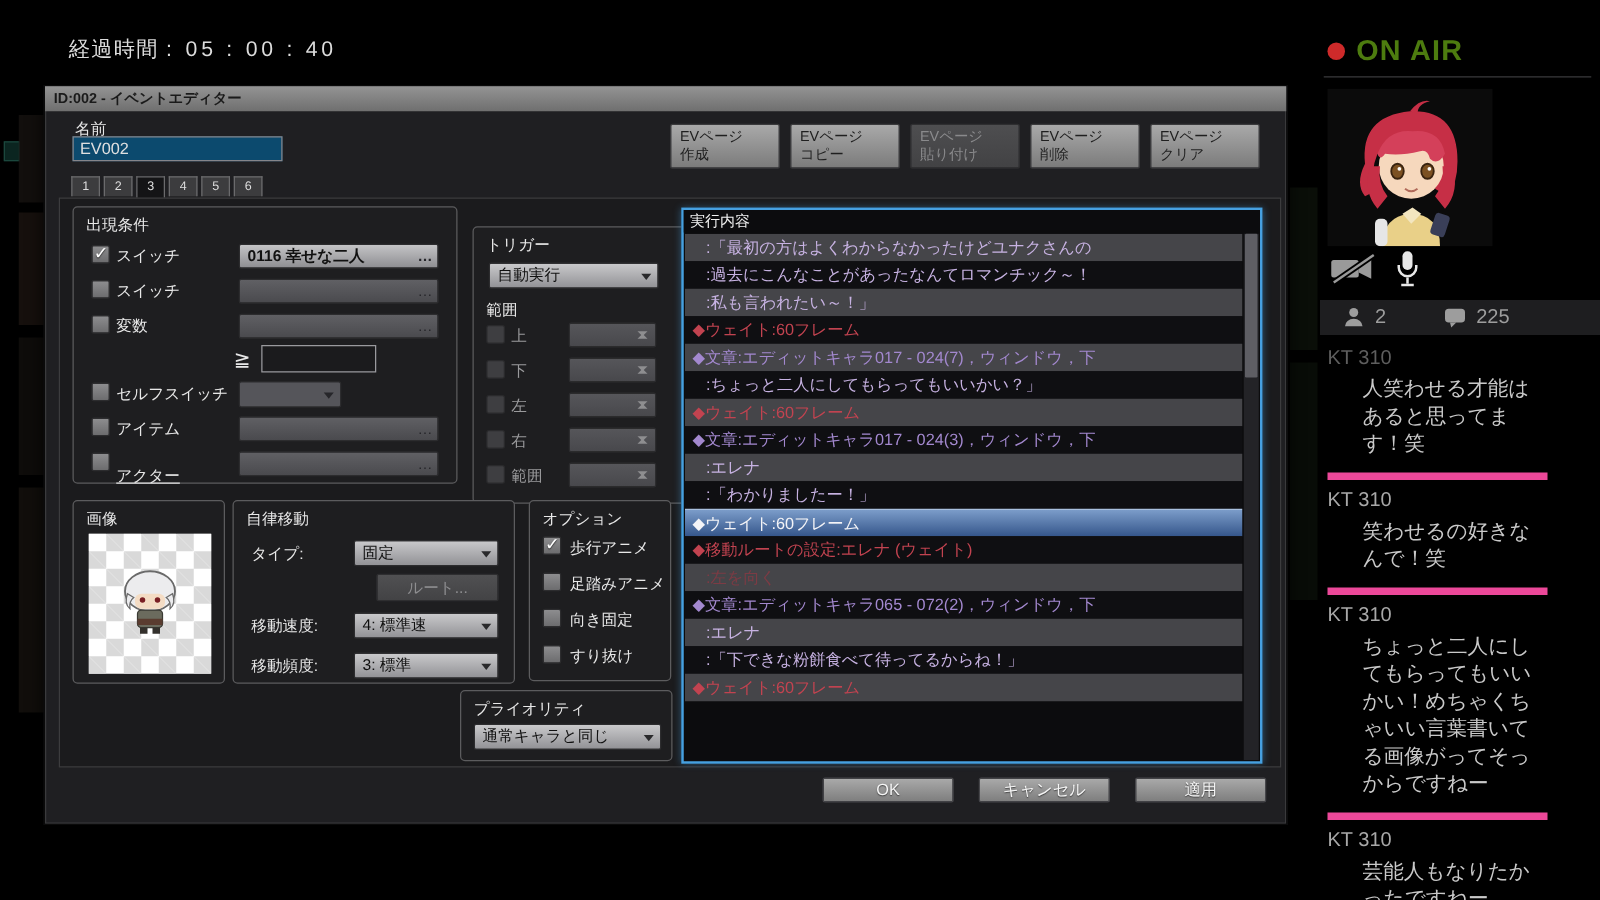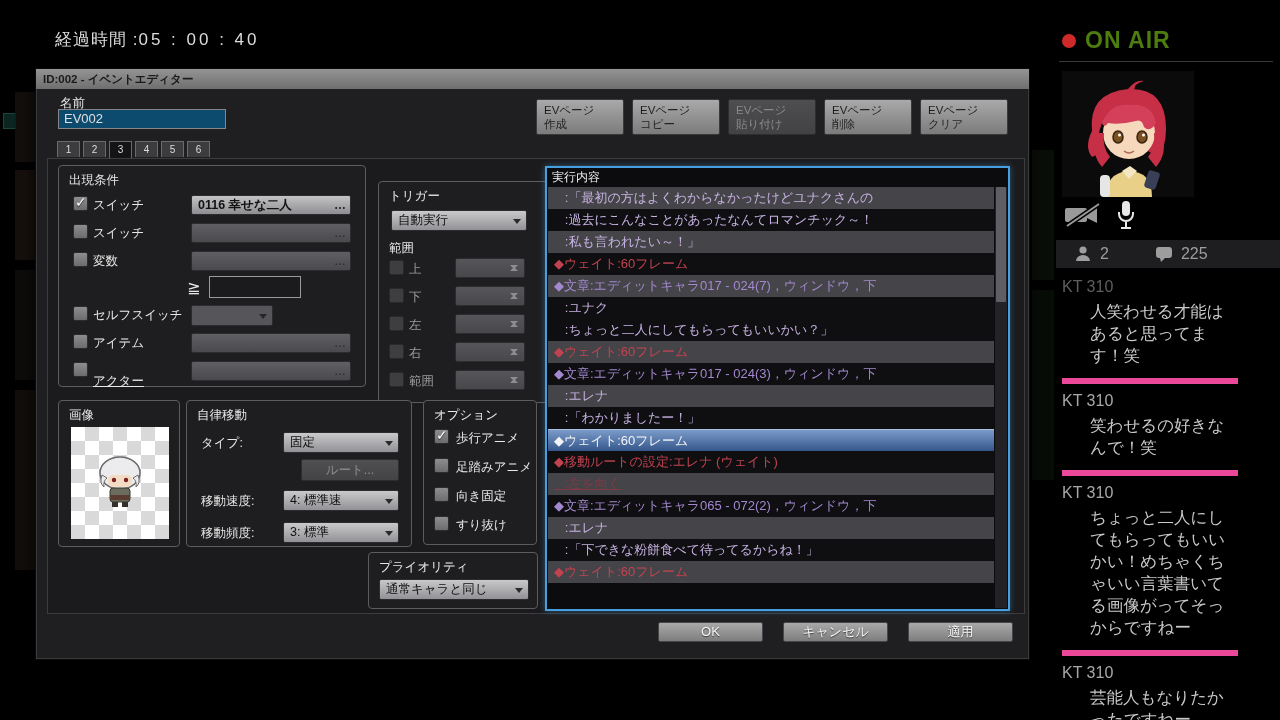--- a/index.html
+++ b/index.html
@@ -2,21 +2,21 @@
 <html><head>
 <meta charset="utf-8">
 <style>
   * { margin:0; padding:0; box-sizing:border-box; }
   html,body { width:1280px; height:720px; overflow:hidden; background:#000; }
   body { font-family:"Liberation Sans","DejaVu Sans",sans-serif; color:#e6e6e6; position:relative; }
   .abs { position:absolute; }
 
   
   .elapsed { left:55px; top:28px; font-size:17px; color:#dcdcdc; letter-spacing:1px; }
-  .elapsed .val { letter-spacing:3px; }
+  .elapsed .val { margin-left:10px; letter-spacing:3px; }
 
   
   .sliver { background:#141110; opacity:.8; }
   .sliver.teal { background:#0d2a24; border:1px solid #1e4f44; opacity:.9; }
   .sliver.green { background:#0c120a; }
 
   
   .dialog { left:35px; top:68px; width:995px; height:592px; background:#1f1f22;
             border:1px solid #0a0a0a; box-shadow:inset 0 0 0 1px #3a3a3c, 0 0 14px rgba(0,0,0,.8); }
   .titlebar { left:0; top:0; width:100%; height:20px;
@@ -84,21 +84,21 @@
   .exec-box { left:509px; top:97px; width:465px; height:445px; border:2px solid #46a0e0;
               background:#0c0c0e; box-shadow:0 0 6px rgba(70,160,224,.45); }
   .exec-header { height:18px; color:#f0f0f0; font-size:12px; line-height:18px; padding-left:5px; background:#0c0c0e; }
   .exec-list { position:absolute; left:1px; right:14px; top:19px; bottom:1px; overflow:hidden; }
   .exec-row { height:22px; font-size:13px; line-height:22px; padding-left:6px;
               white-space:pre; overflow:hidden; cursor:pointer; }
   .exec-row.bg-a { background:#454549; }
   .exec-row.bg-b { background:#0f0f12; }
   .exec-row.selected { background:linear-gradient(#7b9cc9,#35568b); border-top:1px solid #a9c0df; }
   .c-lav { color:#c7b2e2; } .c-vio { color:#a388cf; } .c-red { color:#c24350; }
-  .c-dimred { color:#7c3b44;text-decoration:underline; } .c-sel { color:#f4f4f7; }
+  .c-dimred { color:#7c3b44; } .c-sel { color:#f4f4f7; }
   .exec-scroll { position:absolute; right:1px; top:19px; bottom:1px; width:12px; background:#232327; }
   .exec-thumb { position:absolute; left:1px; top:0; width:10px; height:115px; background:#5e5e64; border-radius:1px; }
 
   
   .checker { position:absolute; left:12px; top:26px; width:98px; height:112px; background-color:#fff;
     background-image:linear-gradient(45deg,#d9d9d9 25%,transparent 25%,transparent 75%,#d9d9d9 75%),
                      linear-gradient(45deg,#d9d9d9 25%,transparent 25%,transparent 75%,#d9d9d9 75%);
     background-size:28px 28px; background-position:0 0,14px 14px; }
 
   
@@ -278,21 +278,20 @@
         <div class="exec-row bg-a"><span class="c-lav">   :「最初の方はよくわからなかったけどユナクさんの</span></div>
 
         <div class="exec-row bg-b"><span class="c-lav">   :過去にこんなことがあったなんてロマンチック～！</span></div>
 
         <div class="exec-row bg-a"><span class="c-lav">   :私も言われたい～！」</span></div>
 
         <div class="exec-row bg-b"><span class="c-red">◆ウェイト:60フレーム</span></div>
 
         <div class="exec-row bg-a"><span class="c-vio">◆文章:エディットキャラ017 - 024(7)，ウィンドウ，下</span></div>
 
-        <div class="exec-row bg-b"><span class="c-lav">   :ユナク</span></div>
 
 
         <div class="exec-row bg-b"><span class="c-lav">   :ちょっと二人にしてもらってもいいかい？」</span></div>
 
         <div class="exec-row bg-a"><span class="c-red">◆ウェイト:60フレーム</span></div>
 
         <div class="exec-row bg-b"><span class="c-vio">◆文章:エディットキャラ017 - 024(3)，ウィンドウ，下</span></div>
 
         <div class="exec-row bg-a"><span class="c-lav">   :エレナ</span></div>
 

